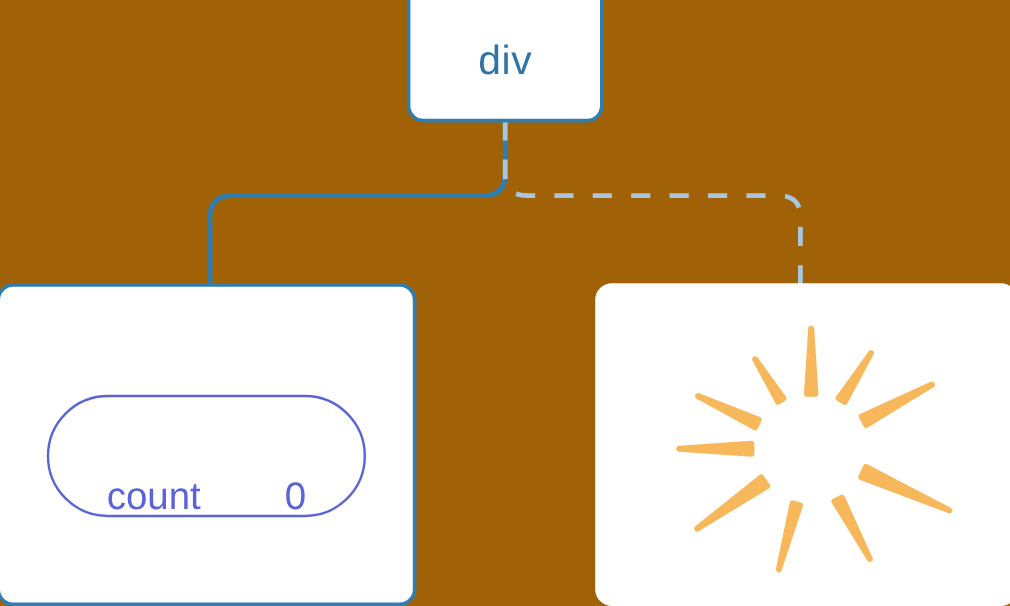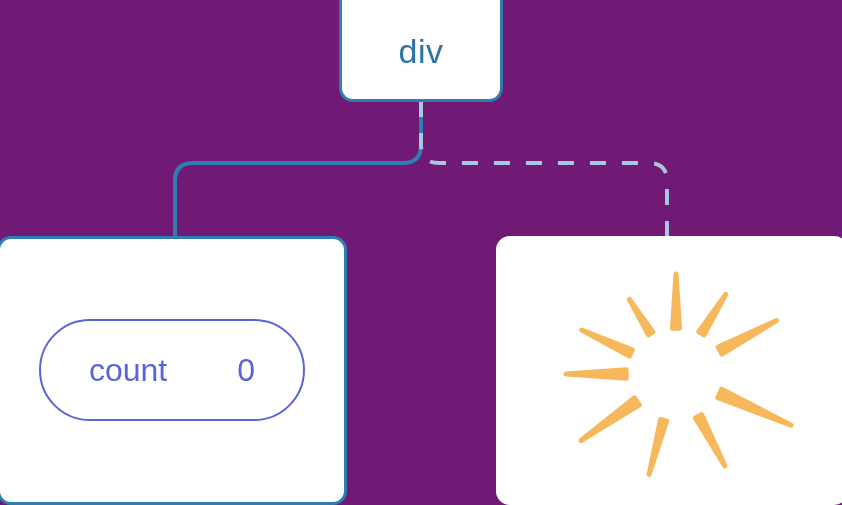--- a/index.html
+++ b/index.html
@@ -69,24 +69,24 @@
   }
   #node-counter .node-title {
     color: #2e74a8;
     font-size: 32px;
     line-height: 1;
     letter-spacing: 0.3px;
   }
 
   
   .state-pill {
-    margin-top: 34px;
+    margin-top: 44px;
     height: 98px;
     display: flex;
-    align-items: center;
+    align-items: flex-end;
     border: 2px solid #a21caf;
     border-radius: 52px;
     background: #ffffff;
     overflow: hidden;
   }
   .state-pill .pill-key {
     display: flex;
     align-items: center;
     justify-content: center;
     padding: 0 34px 0 48px;
@@ -125,21 +125,21 @@
     display: block;
     width: 300px;
     height: 250px;
     margin-left: 8px;
     margin-top: 6px;
   }
 </style>
 </head>
 <body>
 
-<div id="stage" style="background: #701a75;">
+<div id="stage" style="background: #a16207;">
 
   <svg id="connectors" viewBox="0 0 842 505" xmlns="http://www.w3.org/2000/svg">
 
     <path d="M 421 101 L 421 145 Q 421 163 403 163 L 193 163 Q 175 163 175 181 L 175 240" fill="none" stroke="#2f7eb0" stroke-width="4" stroke-linecap="butt"></path>
 
     <path d="M 421 101 L 421 145 Q 421 163 439 163 L 649 163 Q 667 163 667 181 L 667 240" fill="none" stroke="#a8c6dd" stroke-width="4" stroke-dasharray="16 16" stroke-linecap="butt"></path>
   </svg>
 
   <div class="node-card" id="node-div" style="border-color: rgb(47, 126, 176);">
     <span class="node-label" style="color: rgb(46, 116, 168);">div</span>

